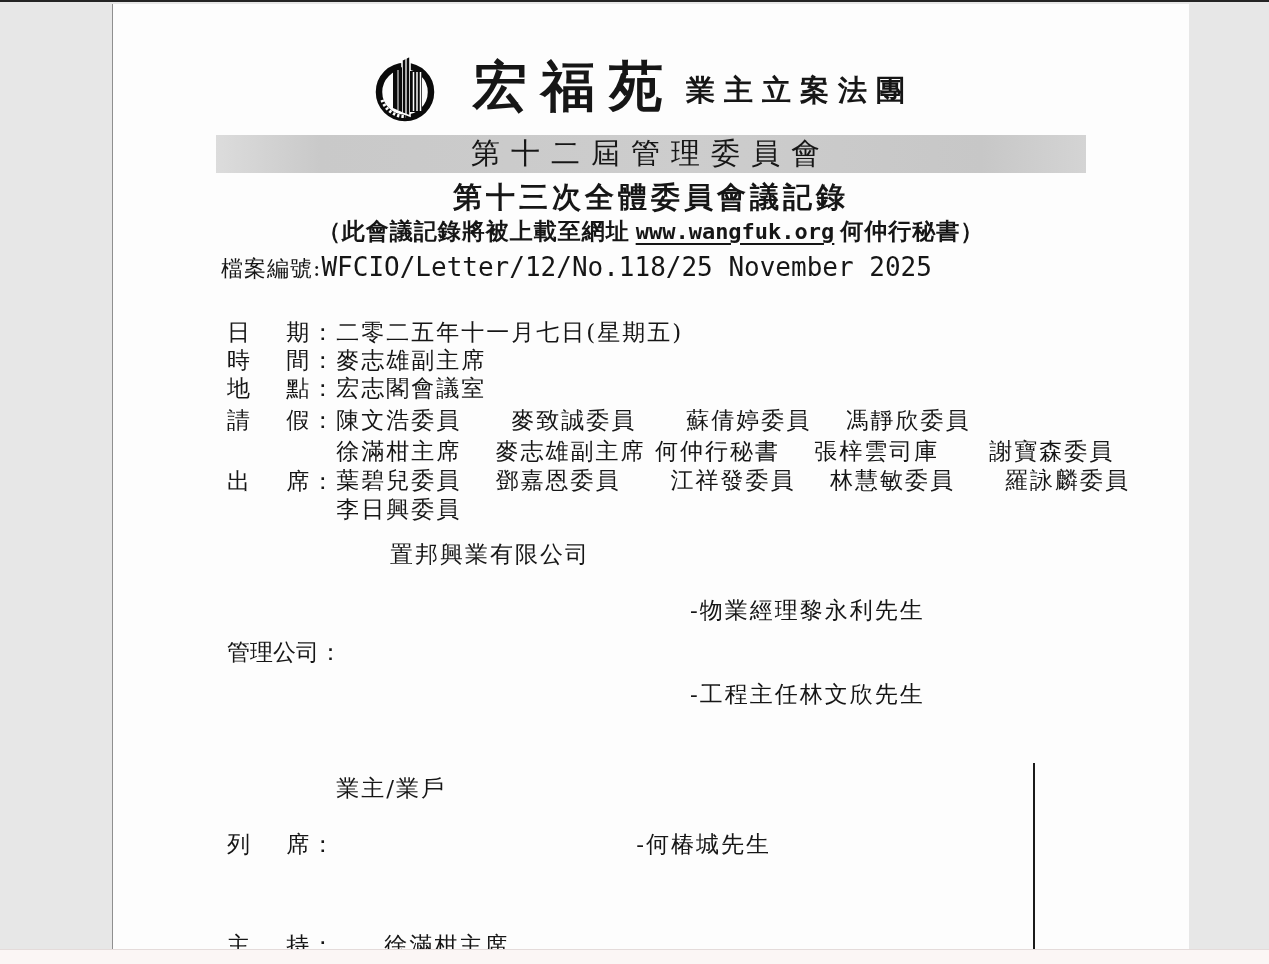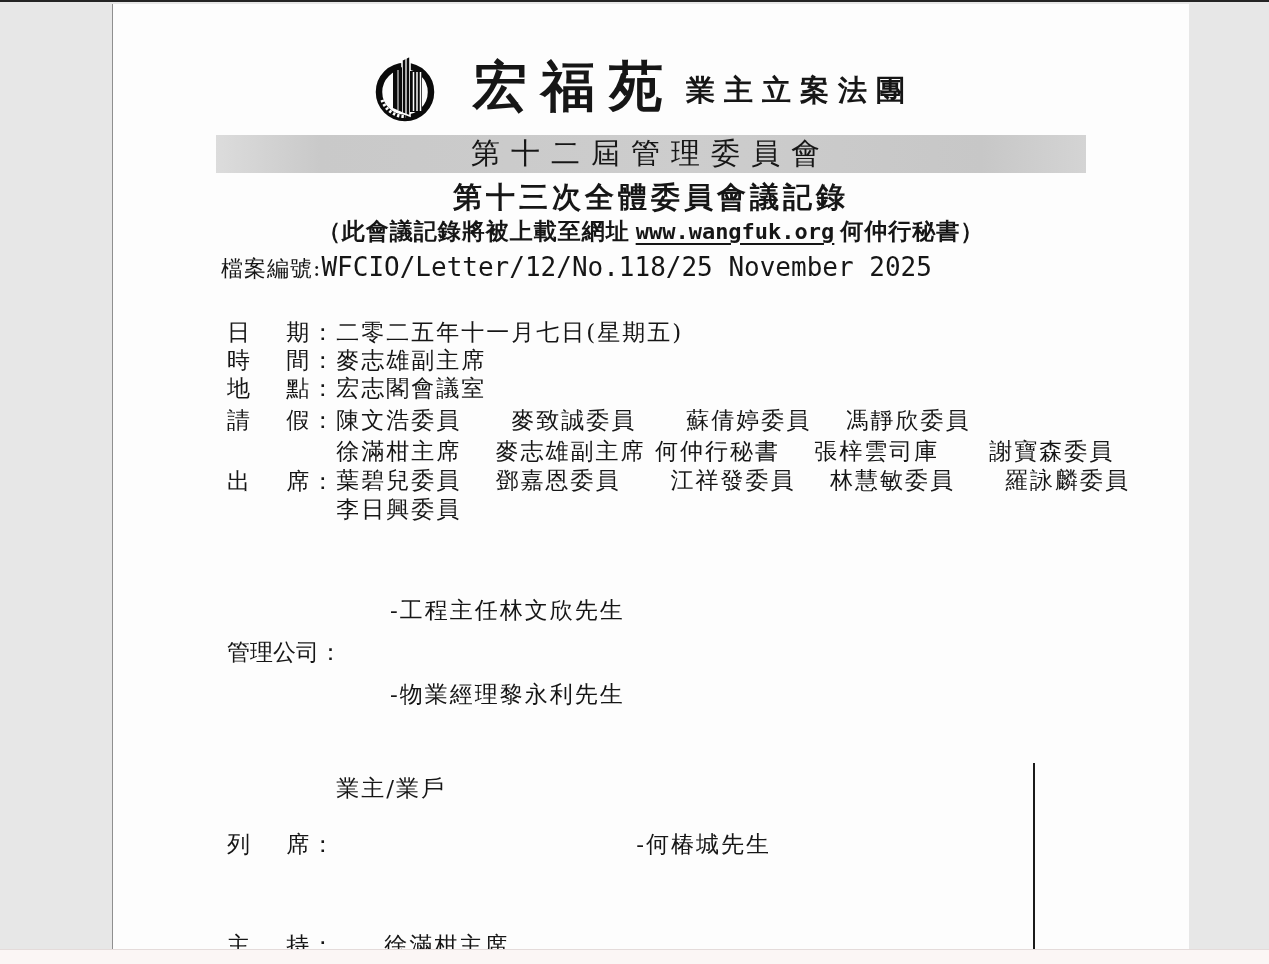--- a/index.html
+++ b/index.html
@@ -114,23 +114,24 @@
       <span class="meta-lines">
         <div class="meta-line">徐滿柑主席　 麥志雄副主席 何仲行秘書　 張梓雲司庫　　謝寶森委員</div>
         <div class="meta-line">葉碧兒委員　 鄧嘉恩委員　　江祥發委員　 林慧敏委員　　羅詠麟委員</div>
         <div class="meta-line">李日興委員</div>
       </span>
     </div>
 
     <div class="meta-row mt16">
       <span class="meta-label wide">管理公司：</span>
       <span class="meta-value cols">
+        <span>置邦興業有限公司</span>
         <span class="col2">
+          <div>-物業經理黎永利先生</div>
           <div>-工程主任林文欣先生</div>
-          <div>-物業經理黎永利先生</div>
         </span>
       </span>
     </div>
 
     <div class="meta-row mt10">
       <span class="meta-label">列 　席：</span>
       <span class="meta-value cols">
         <span>業主/業戶</span>
         <span class="col2">
           <div>-何椿城先生</div>

